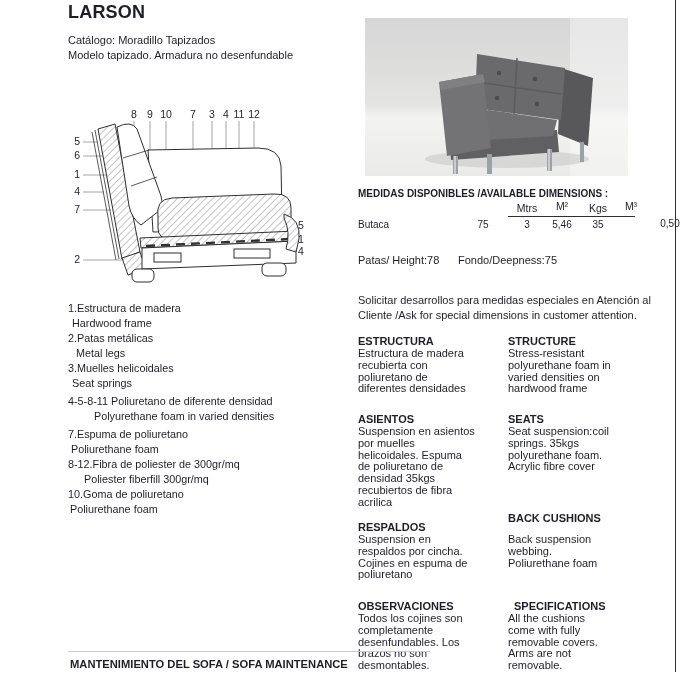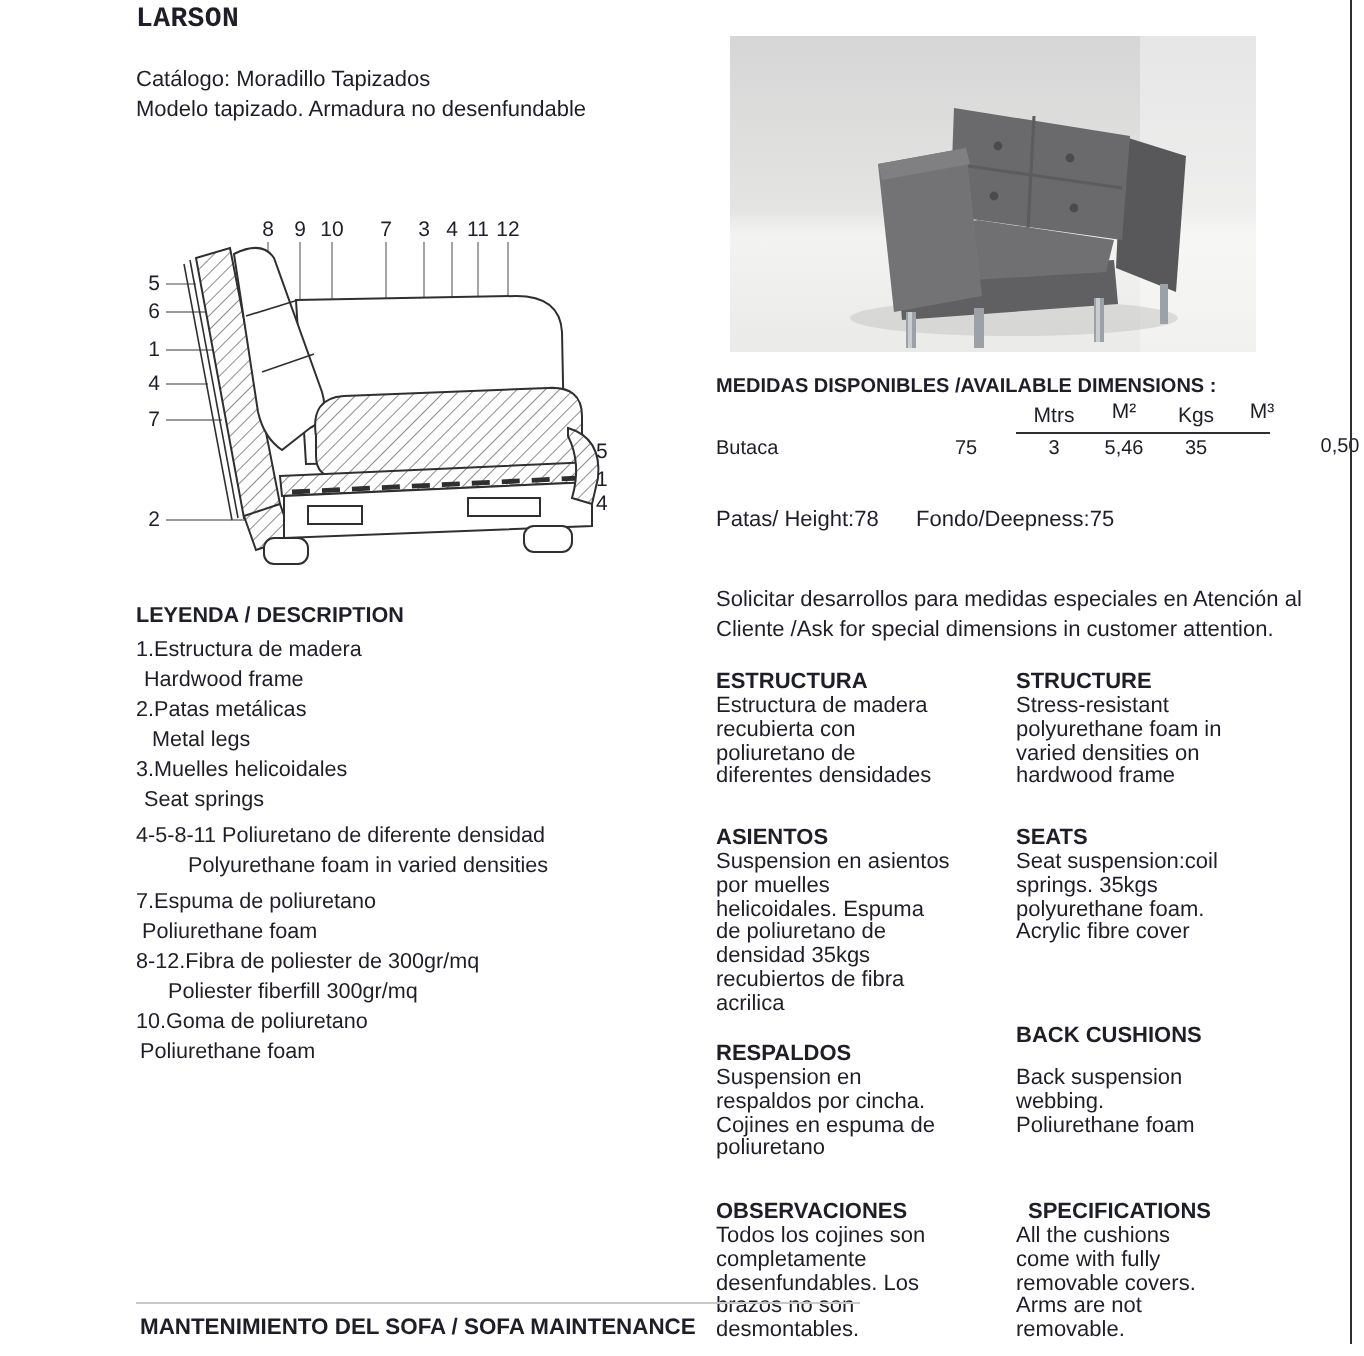--- a/index.html
+++ b/index.html
@@ -3,21 +3,21 @@
 <meta charset="utf-8">
 <style>
   html,body{margin:0;padding:0;background:#ffffff;}
   .page{position:relative;width:682px;height:678px;background:#fff;overflow:hidden;
         font-family:"Liberation Sans",sans-serif;color:#1e1e28;}
   .abs{position:absolute;}
   .b{font-weight:bold;}
   .t11{font-size:11px;line-height:12.2px;}
   .pre{white-space:pre-line;}
   .ctr{text-align:center;}
-  .title{font-size:14px;letter-spacing:.2px;font-family:Liberation Mono, monospace;}
+  .title{font-size:18px;letter-spacing:.2px;}
   .catalog{font-size:11px;line-height:15px;}
   .legend-item{font-size:10.8px;line-height:15px;}
   .lg-gap{margin-top:3px;}
   .in3{padding-left:3px;} .in4{padding-left:4px;} .in8{padding-left:8px;}
   .in16{padding-left:16px;} .in26{padding-left:26px;} .in2{padding-left:2px;}
   .sec-title{font-size:11px;font-weight:bold;}
   .sec-body{font-size:11px;line-height:11.8px;white-space:pre-line;}
   .dim-head{font-size:10px;font-weight:bold;}
   .colh{font-size:10.5px;}
   .cell{font-size:10px;}
@@ -149,21 +149,20 @@
   <div class="abs cell" style="left:358px;top:219px;">Butaca</div>
   <div class="abs cell ctr" style="left:470px;top:219px;width:26px;">75</div>
   <div class="abs cell ctr" style="left:509px;top:219px;width:36px;">3</div>
   <div class="abs cell ctr" style="left:546px;top:219px;width:32px;">5,46</div>
   <div class="abs cell ctr" style="left:582px;top:219px;width:32px;">35</div>
   <div class="abs cell ctr" style="left:614px;top:218px;width:34px;margin-left:39px;">0,50</div>
   <div class="abs t11" style="left:358px;top:254px;">Patas/ Height:78</div>
   <div class="abs t11" style="left:458px;top:254px;">Fondo/Deepness:75</div>
 
   <div class="abs" style="left:68px;top:301px;width:290px;">
-    <div class="legend-item b" style="margin-bottom:2px;">LEYENDA / DESCRIPTION</div>
     <div class="legend-item">1.Estructura de madera</div>
     <div class="legend-item in4">Hardwood frame</div>
     <div class="legend-item">2.Patas metálicas</div>
     <div class="legend-item in8">Metal legs</div>
     <div class="legend-item">3.Muelles helicoidales</div>
     <div class="legend-item in4">Seat springs</div>
     <div class="legend-item lg-gap">4-5-8-11 Poliuretano de diferente densidad</div>
     <div class="legend-item in26">Polyurethane foam in varied densities</div>
     <div class="legend-item lg-gap">7.Espuma de poliuretano</div>
     <div class="legend-item in3">Poliurethane foam</div>

